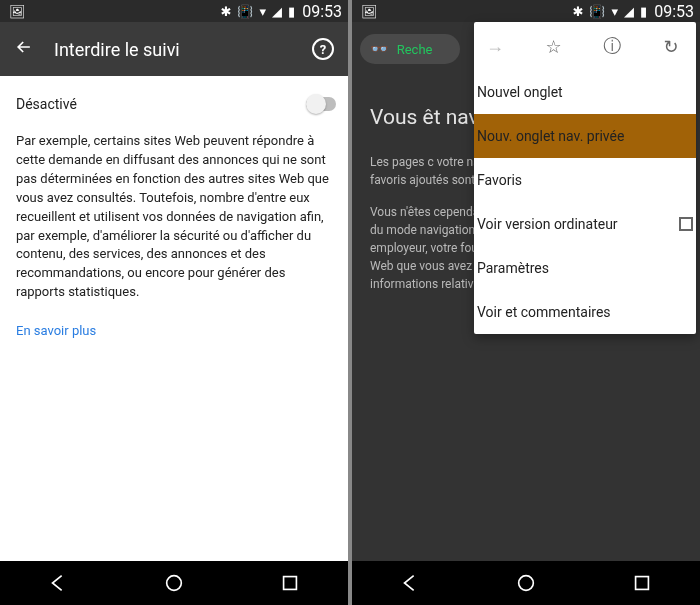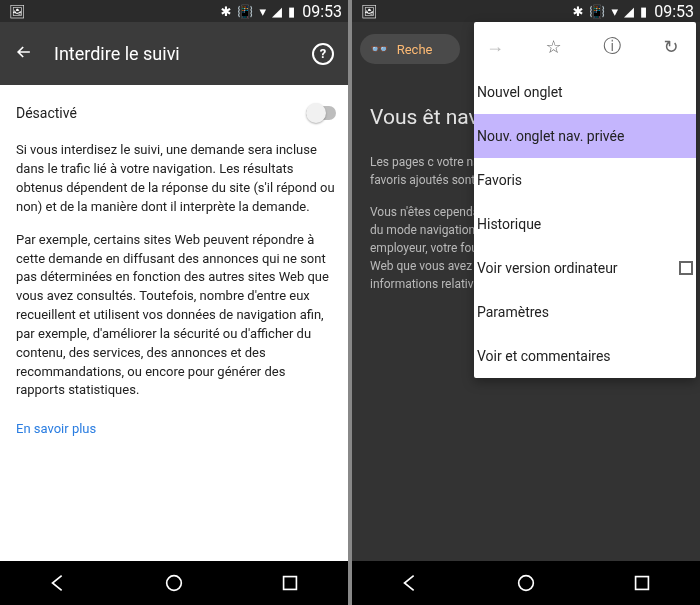--- a/index.html
+++ b/index.html
@@ -32,21 +32,21 @@
   
   .navbar {
     height: 44px;
     background: #000;
     display: flex; align-items: center; justify-content: space-around;
   }
   .navbar .nb { width: 22px; height: 22px; display:flex; align-items:center; justify-content:center; }
   .navbar svg { width: 22px; height: 22px; stroke:#fff; fill:none; stroke-width:1.8; }
   
   .appbar {
-    height: 63px;
+    height: 54px;
     background: #3b3b3b;
     color: #fff;
     display: flex; align-items: center;
     padding: 0 14px;
     gap: 20px;
   }
   .appbar .title { font-size: 18px; font-weight: 400; flex:1; }
   .appbar .help {
     width: 22px; height: 22px; border-radius: 50%;
     border: 2px solid #fff; display:flex; align-items:center; justify-content:center;
@@ -78,21 +78,21 @@
     background: #333;
     display:flex; align-items:center;
     padding: 0 8px;
     gap: 10px;
   }
   .chromebar .incog-oval {
     background:#4a4a4a; border-radius: 20px;
     padding: 6px 10px; display:flex; align-items:center; gap:8px;
     flex:1; max-width: 100px;
   }
-  .chromebar .incog-oval .plc { color:#fdba74; font-size:13px; }
+  .chromebar .incog-oval .plc { color:#22c55e; font-size:13px; }
   .incog-icon { color:#ddd; font-size:15px; }
   .right-body {
     flex:1; background:#333; color:#b9b9b9;
     padding: 28px 18px 12px 18px;
     font-size: 12px; line-height:1.5;
     overflow:hidden;
   }
   .right-body h2 { color:#e4e4e4; font-size: 21px; font-weight:400; line-height:1.3; margin-bottom: 22px; }
   .right-body p { margin-bottom: 14px; }
   .right-body .biglink { text-align:center; color:#4fa8ff; font-size:13px; letter-spacing: .5px; margin-top: 14px; }
@@ -109,21 +109,21 @@
   }
   .menu-iconrow {
     display:flex; align-items:center; justify-content:space-between;
     padding: 12px 14px 12px 10px;
   }
   .menu-iconrow .mi { width:22px; text-align:center; color:#666; font-size:18px; }
   .menu-item {
     padding: 14px 3px;
     display:flex; align-items:center;
   }
-  .menu-item.sel { background:#c4b5fd;justify-content:flex-end; }
+  .menu-item.sel { background:#a16207;justify-content:flex-end; }
   .menu-item .txt { flex:1; }
   .menu-item .chk { width:14px; height:14px; border:2px solid #666; }
   svg.arrow-back { width:20px; height:20px; stroke:#fff; fill:none; stroke-width:2; }
 </style>
 </head>
 <body>
 
 <div class="phone left">
   <div class="statusbar">
     <span class="ico">🖼</span>
@@ -144,21 +144,20 @@
     </span>
     <span class="title">Interdire le suivi</span>
     <span class="help">?</span>
   </div>
 
   <div class="content">
     <div class="toggle-row">
       <span class="label">Désactivé</span>
       <span class="toggle"></span>
     </div>
-    <p class="para">Si vous interdisez le suivi, une demande sera incluse dans le trafic lié à votre navigation. Les résultats obtenus dépendent de la réponse du site (s'il répond ou non) et de la manière dont il interprète la demande.</p>
     <p class="para">Par exemple, certains sites Web peuvent répondre à cette demande en diffusant des annonces qui ne sont pas déterminées en fonction des autres sites Web que vous avez consultés. Toutefois, nombre d'entre eux recueillent et utilisent vos données de navigation afin, par exemple, d'améliorer la sécurité ou d'afficher du contenu, des services, des annonces et des recommandations, ou encore pour générer des rapports statistiques.</p>
     <a class="link">En savoir plus</a>
   </div>
 
   <div class="navbar">
     <span class="nb">
         <svg viewBox="0 0 24 24">
           <path d="M16 4 6 12l10 8"></path>
         </svg>
       </span>
@@ -234,23 +233,20 @@
     <div class="menu-item">
       <span class="txt">Nouvel onglet</span>
     </div>
     <div class="menu-item sel">
       <span class="txt">Nouv. onglet nav. privée</span>
     </div>
     <div class="menu-item">
       <span class="txt">Favoris</span>
     </div>
     <div class="menu-item">
-      <span class="txt">Historique</span>
-    </div>
-    <div class="menu-item">
       <span class="txt">Voir version ordinateur</span>
       <span class="chk"></span>
     </div>
     <div class="menu-item">
       <span class="txt">Paramètres</span>
     </div>
     <div class="menu-item">
       <span class="txt">Voir et commentaires</span>
     </div>
   </div>

